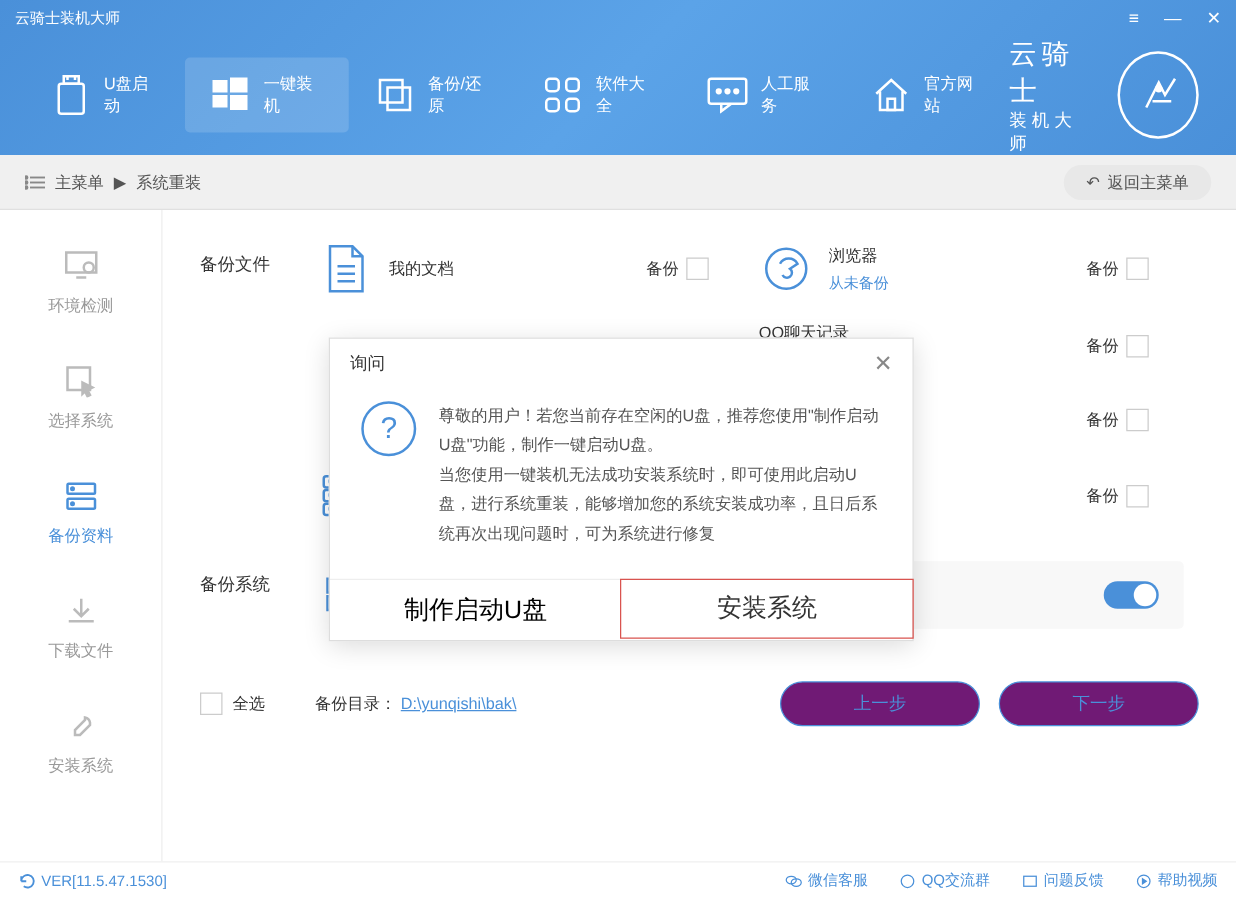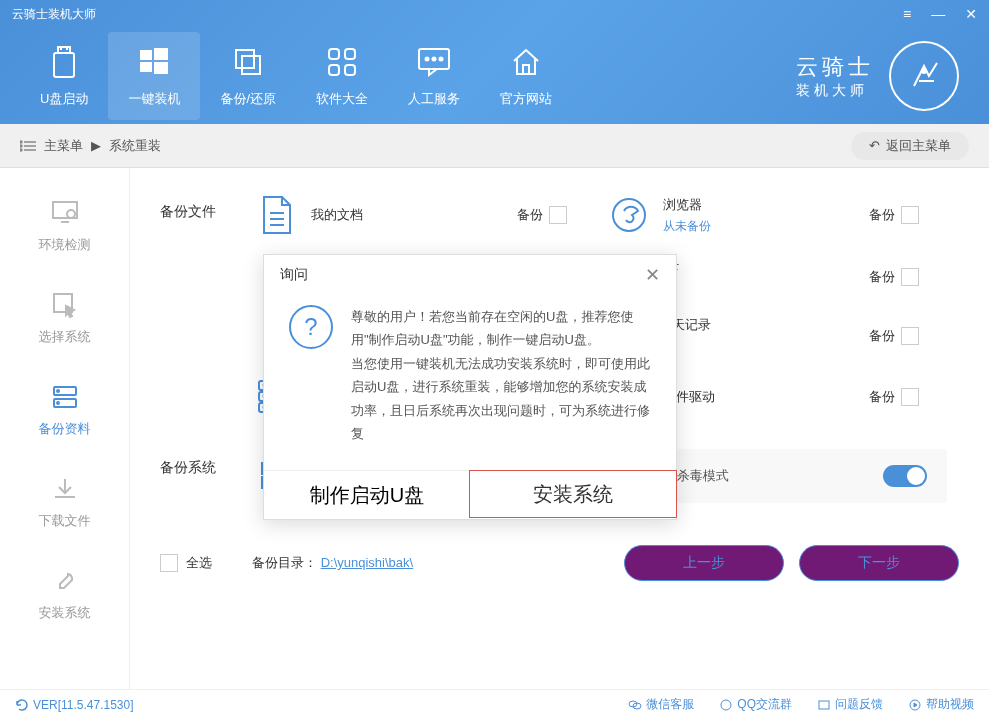--- a/index.html
+++ b/index.html
@@ -4,21 +4,21 @@
   <style>
     * { margin: 0; padding: 0; box-sizing: border-box; font-family: "Microsoft YaHei", sans-serif; }
     body { width: 989px; height: 719px; background: #fff; overflow: hidden; position: relative; }
     
     .header { height: 124px; background: linear-gradient(135deg, #4a90d9 0%, #5ba3e8 50%, #4a90d9 100%); position: relative; }
     .titlebar { height: 28px; display: flex; align-items: center; padding: 0 12px; color: #fff; font-size: 12px; }
     .titlebar-controls { margin-left: auto; display: flex; gap: 20px; align-items: center; }
     .titlebar-btn { color: #fff; cursor: pointer; font-size: 14px; display: flex; align-items: center; justify-content: center; }
     
     .main-nav { display: flex; align-items: center; height: 96px; padding-left: 20px; }
-    .nav-item { display: flex; flex-direction: column; align-items: center; color: #fff; padding: 12px 20px; cursor: pointer; font-size: 13px; gap: 10px; }
+    .nav-item { display: flex; align-items: center; color: #fff; padding: 12px 20px; cursor: pointer; font-size: 13px; gap: 10px; }
     .nav-item.active { background: rgba(255,255,255,0.15); border-radius: 4px; }
     .nav-icon { width: 36px; height: 36px; display: flex; align-items: center; justify-content: center; }
     .brand { margin-left: auto; margin-right: 30px; display: flex; align-items: center; gap: 15px; color: #fff; }
     .brand-text h1 { font-size: 22px; font-weight: normal; letter-spacing: 4px; }
     .brand-text p { font-size: 14px; letter-spacing: 4px; }
     .brand-logo { width: 70px; height: 70px; border: 2px solid #fff; border-radius: 50%; display: flex; align-items: center; justify-content: center; }
     
     .breadcrumb-bar { height: 44px; background: #f0f0f0; display: flex; align-items: center; padding: 0 20px; border-bottom: 1px solid #e0e0e0; }
     .breadcrumb-text { font-size: 13px; color: #555; display: flex; align-items: center; gap: 8px; }
     .bc-icon { display: inline-flex; }
@@ -50,21 +50,21 @@
     .select-all { display: flex; align-items: center; gap: 8px; font-size: 13px; color: #333; }
     .backup-dir { margin-left: 40px; font-size: 13px; color: #333; }
     .backup-dir a { color: #4a90d9; text-decoration: underline; }
     .nav-btns { margin-left: auto; display: flex; gap: 15px; }
     .step-btn { width: 160px; height: 36px; border: 1px solid #4a90d9; background: #701a75; color: #4a90d9; border-radius: 18px; font-size: 14px; cursor: pointer; }
     
     .footer { height: 30px; display: flex; align-items: center; padding: 0 15px; font-size: 12px; background: #fff; border-top: 1px solid #f0f0f0; }
     .version { color: #4a90d9; display: flex; align-items: center; gap: 4px; }
     .footer-links { margin-left: auto; display: flex; gap: 25px; }
     .footer-link { color: #4a90d9; display: flex; align-items: center; gap: 4px; cursor: pointer; }
-    .modal { position: absolute; top: 254px; left: 263px; width: 414px; background: #fff; border: 1px solid #ddd; box-shadow: 0 4px 20px rgba(0,0,0,0.15); z-index: 11; }
+    .modal { position: absolute; top: 270px; left: 263px; width: 468px; background: #fff; border: 1px solid #ddd; box-shadow: 0 4px 20px rgba(0,0,0,0.15); z-index: 11; }
     .modal-header { height: 40px; display: flex; align-items: center; padding: 0 16px; font-size: 14px; color: #333; }
     .modal-close { margin-left: auto; cursor: pointer; color: #888; font-size: 18px; }
     .modal-body { display: flex; padding: 10px 25px 25px 25px; gap: 18px; }
     .modal-icon { width: 44px; height: 44px; border: 2px solid #4a90d9; border-radius: 50%; display: flex; align-items: center; justify-content: center; color: #4a90d9; font-size: 24px; flex-shrink: 0; }
     .modal-text { font-size: 13px; color: #555; line-height: 1.8; }
     .modal-footer { display: flex; border-top: 1px solid #eee; }
     .modal-btn { flex: 1; height: 48px; display: flex; align-items: center; justify-content: center; font-size: 20px; cursor: pointer; }
     .modal-btn.primary { border: 1px solid #d9534f; color: #333; margin: -1px; }
     
     svg { display: block; }

